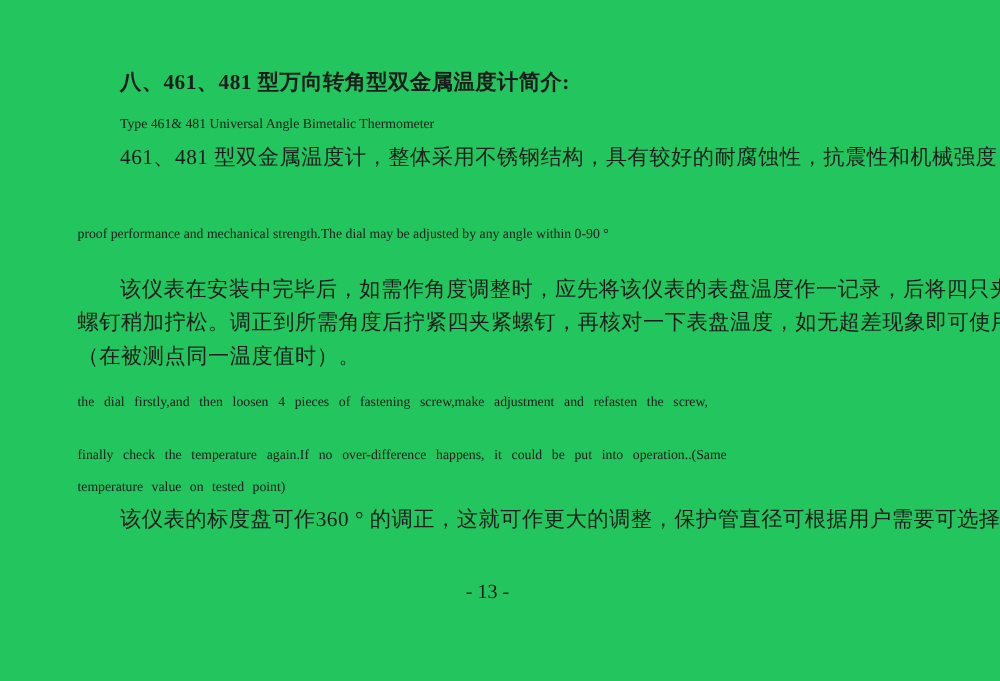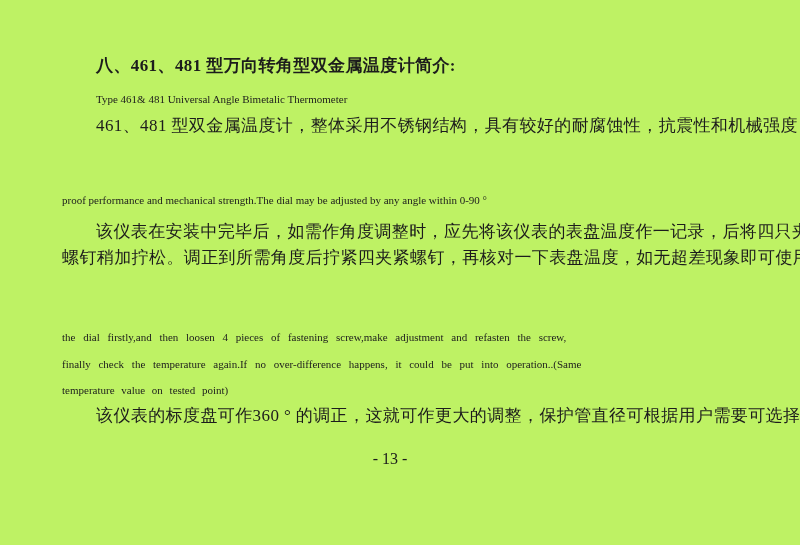--- a/index.html
+++ b/index.html
@@ -4,21 +4,21 @@
 <style>
   html, body {
     margin: 0;
     padding: 0;
     background: #ffffff;
   }
   .page {
     position: relative;
     width: 800px;
     height: 545px;
-    background: #bef264;
+    background: #22c55e;
     overflow: hidden;
     font-family: "Liberation Serif", "DejaVu Serif", serif;
     color: #1c1c1c;
   }
   .l {
     position: absolute;
     left: 62px;
     width: 690px;
     white-space: nowrap;
     line-height: 22px;
@@ -42,26 +42,27 @@
 </head>
 <body>
 
 <div class="page">
 
   <div class="l cjk bold indent" style="top:55px">八、461、481 型万向转角型双金属温度计简介:</div>
   <div class="l en indent" style="top:88px">Type 461&amp; 481 Universal Angle Bimetalic Thermometer</div>
 
   <div class="l cjk indent" style="top:115px">461、481 型双金属温度计，整体采用不锈钢结构，具有较好的耐腐蚀性，抗震性和机械强度，该</div>
 
-  <div class="l en" style="top:189px">proof performance and mechanical strength.The dial may be adjusted by any angle within 0-90 °</div>
+  <div class="l en" style="top:176px">proof performance and mechanical strength.The dial may be adjusted by any angle within 0-90 °</div>
 
   <div class="l cjk indent" style="top:221px">该仪表在安装中完毕后，如需作角度调整时，应先将该仪表的表盘温度作一记录，后将四只夹紧</div>
   <div class="l cjk" style="top:247px">螺钉稍加拧松。调正到所需角度后拧紧四夹紧螺钉，再核对一下表盘温度，如无超差现象即可使用。</div>
+  <div class="l cjk" style="top:274px">（在被测点同一温度值时）。</div>
 
-  <div class="l en wide" style="top:326px">the dial firstly,and then loosen 4 pieces of fastening screw,make adjustment and refasten the screw,</div>
+  <div class="l en wide" style="top:311px">the dial firstly,and then loosen 4 pieces of fastening screw,make adjustment and refasten the screw,</div>
   <div class="l en wide" style="top:353px">finally check the temperature again.If no over-difference happens, it could be put into operation..(Same</div>
   <div class="l en wide-sm" style="top:379px">temperature value on tested point)</div>
 
   <div class="l cjk indent" style="top:405px">该仪表的标度盘可作360 ° 的调正，这就可作更大的调整，保护管直径可根据用户需要可选择：</div>
 
-  <div class="footer" style="top:450px">- 13 -</div>
+  <div class="footer" style="top:465px">- 13 -</div>
 
 </div>
 
 </body></html>

